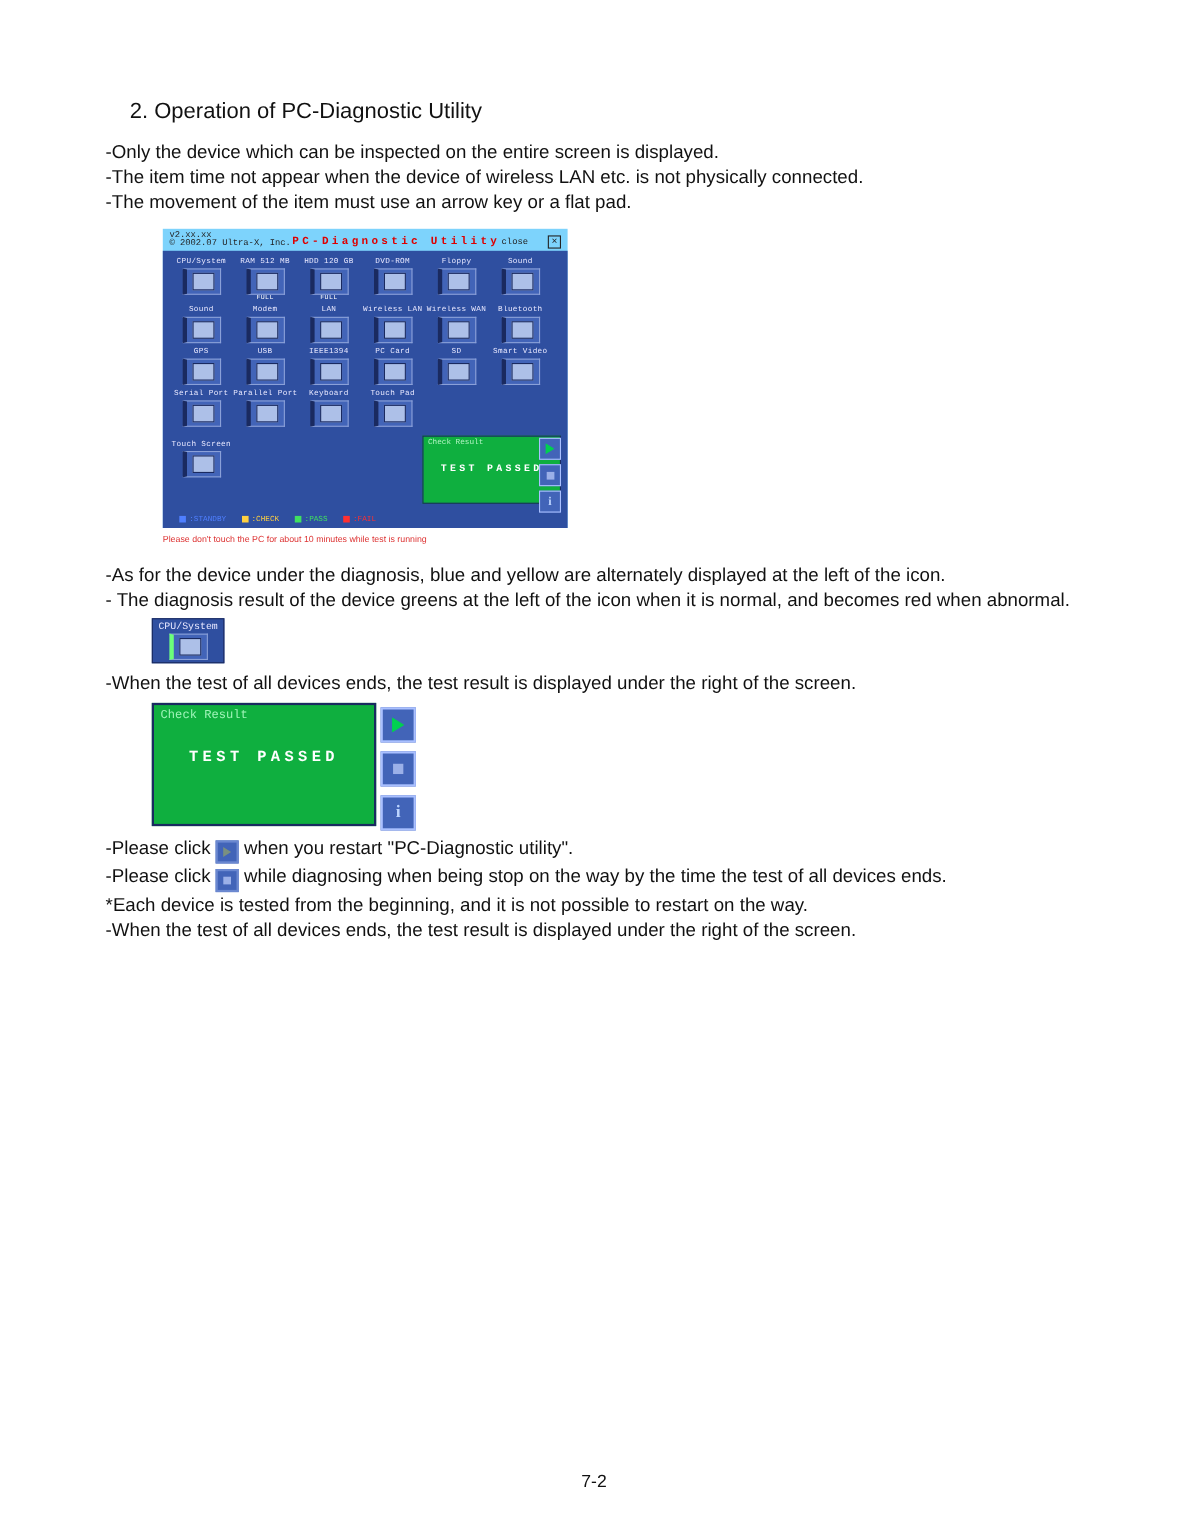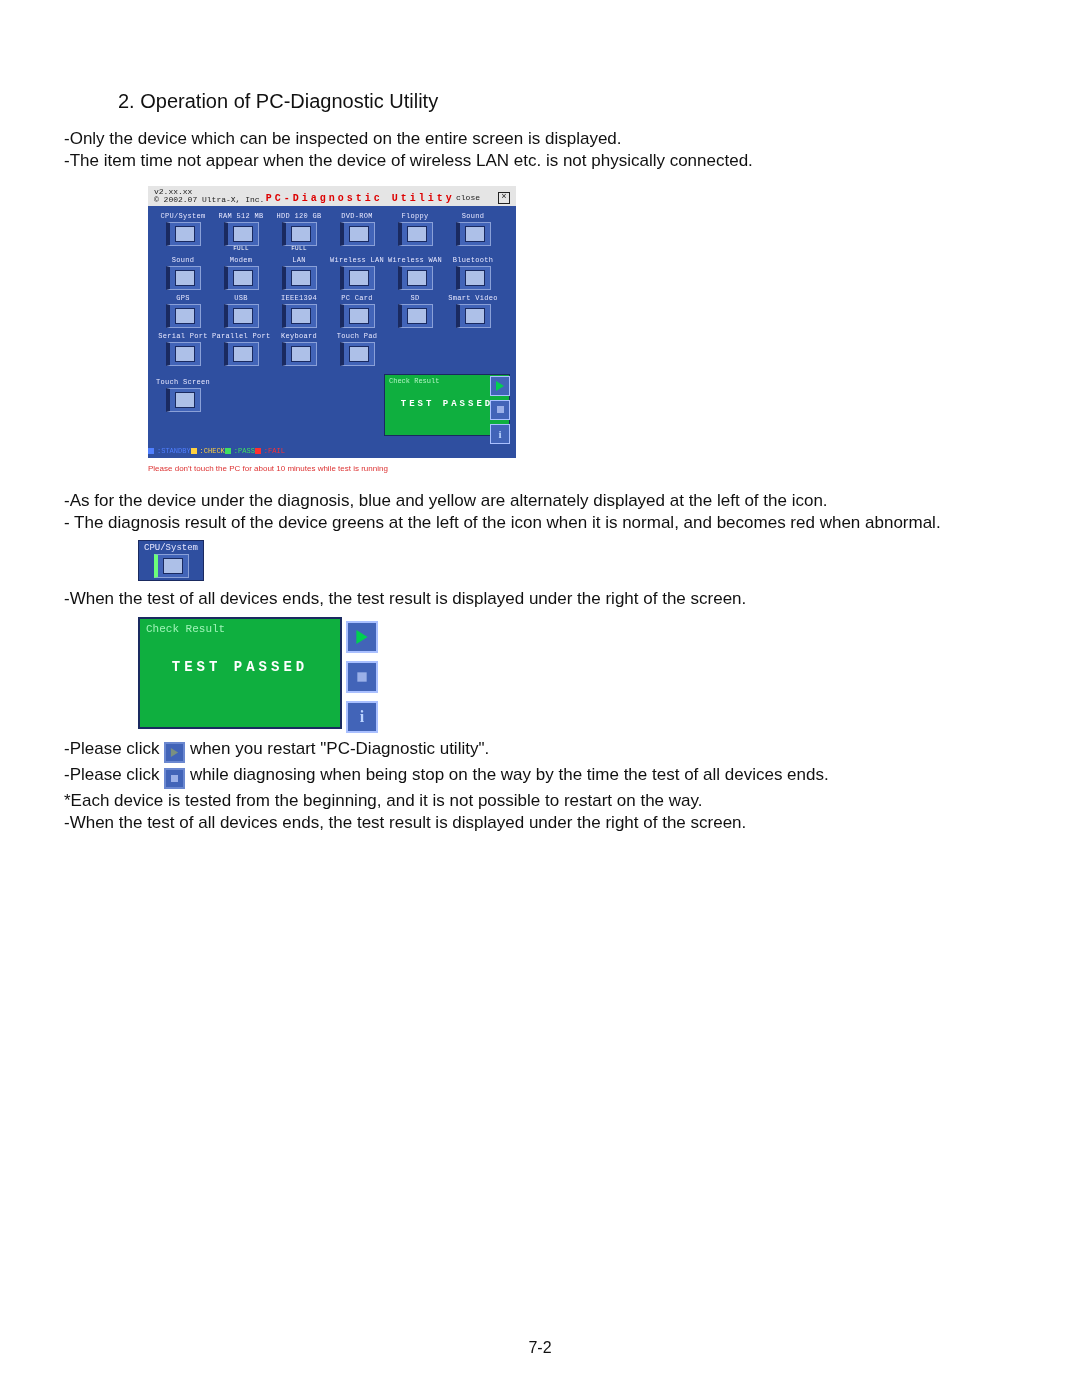--- a/index.html
+++ b/index.html
@@ -18,30 +18,30 @@
   }
   .section-title {
     font-weight: normal;
     font-size: 20px;
     margin-left: 118px;
     margin-bottom: 16px;
   }
   .body-text {
     font-size: 17px;
     line-height: 1.2;
-    margin-left: 64px;
+    margin-left: 96px;
     margin-right: 60px;
   }
   .body-text p { margin: 0 0 2px 0; }
 
   
   .diag-shot {
     margin: 14px 0 6px 148px;
     width: 368px;
-    background: #e5e5e5;
+    background: #7dd3fc;
     font-family: "Courier New", monospace;
   }
   .diag-top {
     display: flex;
     justify-content: space-between;
     align-items: flex-end;
     padding: 2px 6px;
     font-size: 8px;
   }
   .diag-top-left { line-height: 1; color:#222; }
@@ -114,23 +114,23 @@
     border: 1px solid #aac0ff;
     display:flex;align-items:center;justify-content:center;
     color:#00e060;
     font-size: 11px;
   }
   .ctrl-btn.stop { color:#8da4e8; }
   .ctrl-btn.info { color:#aaccff; }
 
   .diag-foot {
     position:absolute;
-    left:0; bottom:3px; right:6px;
+    left:15px; bottom:3px; right:6px;
     font-size:7px;
-    display:flex; gap:0;
+    display:flex; gap:14px;
   }
   .diag-foot .k { display:inline-block;width:6px;height:6px;margin-right:3px;vertical-align:middle;}
   .diag-red { color:#d33; font-size:8px; text-align:left; margin:0 0 0 148px; width:368px;}
 
   
   .cpu-tile {
     margin: 6px 0 8px 138px;
     width: 60px;
     background: #2f4fa0;
     border: 1px solid #1a2a60;
@@ -182,20 +182,21 @@
 </style>
 </head>
 <body>
 
 <div class="page">
   <div class="section-title">2. Operation of PC-Diagnostic Utility</div>
 
   <div class="body-text">
     <p>-Only the device which can be inspected on the entire screen is displayed.</p>
     <p>-The item time not appear when the device of wireless LAN etc. is not physically connected.</p>
+    <p>-The movement of the item must use an arrow key or a flat pad.</p>
   </div>
 
   <div class="diag-shot">
     <div class="diag-top">
       <div class="diag-top-left">
         <div>v2.xx.xx</div>
         <div>© 2002.07 Ultra-X, Inc.</div>
       </div>
       <div class="diag-top-title">PC-Diagnostic Utility</div>
       <div class="diag-top-close">

